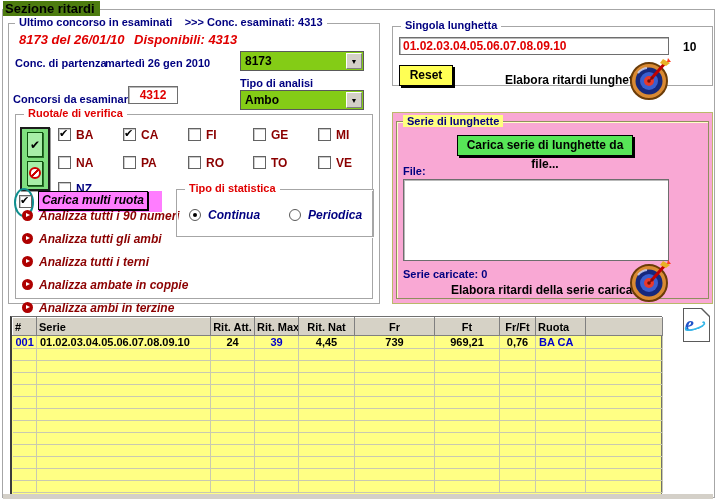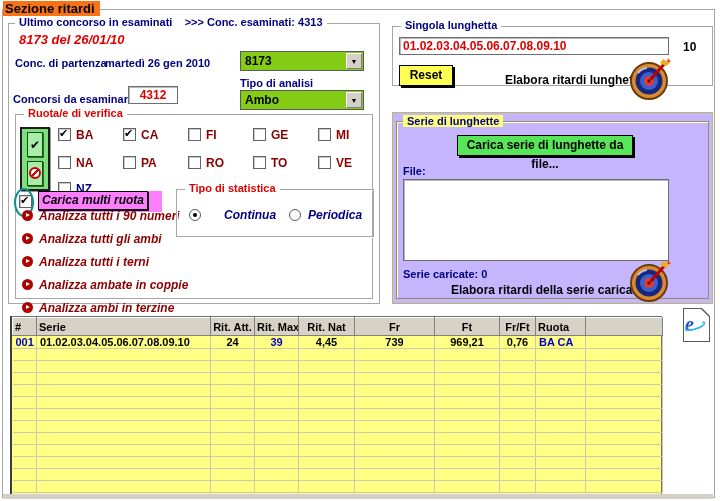--- a/index.html
+++ b/index.html
@@ -10,21 +10,21 @@
   .bold { font-weight:bold; }
   .nav { color:#000080; font-weight:bold; }
   .red { color:#e00000; }
 
   
   .frame { position:absolute; border:1px solid #a6a6a6; box-shadow:inset 1px 1px 0 #ffffff, 1px 1px 0 #ffffff; }
   .legend { position:absolute; top:-8px; left:8px; background:#fff; padding:0 4px; white-space:nowrap; }
 
   
   #outer { left:2px; top:9px; width:713px; height:489px; }
-  #page-title { left:3px; top:1px; background:#f97316; padding:0 5px 0 2px; font-size:13px; font-weight:bold; }
+  #page-title { left:3px; top:1px; background:#4d7c0f; padding:0 5px 0 2px; font-size:13px; font-weight:bold; }
 
   
   .tbox { position:absolute; background:#fff; border:1px solid #6e6e6e; box-shadow:inset 1px 1px 0 #b9b9b9; font-family:inherit; font-weight:bold; font-size:12px; }
   .combo { position:absolute; background:#84cc16; border:1px solid #5a5a5a; height:20px; }
   .combo .val { position:absolute; left:4px; top:2px; font-weight:bold; font-size:12px; }
   .combo .dd { position:absolute; right:1px; top:1px; bottom:1px; width:16px; background:#d4d0c8; border:1px solid; border-color:#fff #808080 #808080 #fff; text-align:center; font-size:7px; line-height:15px; color:#000; }
 
   .btn3d { position:absolute; border:1px solid #000; box-shadow:2px 2px 0 #000; font-weight:bold; font-size:12px; text-align:center; cursor:pointer; }
 
   
@@ -67,21 +67,21 @@
   .target { position:absolute; width:44px; height:44px; cursor:pointer; }
 
   
   #ieicon { position:absolute; left:683px; top:308px; width:27px; height:34px; background:#fff; border:1px solid #5a5a5a; cursor:pointer; }
   #ieicon .fold { position:absolute; right:-1px; top:-1px; width:0; height:0; border-left:8px solid transparent; border-top:8px solid #fff; filter:drop-shadow(-1px 1px 0 #5a5a5a); }
   #ieicon .e { position:absolute; left:1px; top:4px; font-size:20px; font-weight:bold; font-style:italic; color:#1f53c9; font-family:"Liberation Serif",serif; }
   #ieicon .orbit { position:absolute; left:0px; top:13px; width:22px; height:8px; border:2px solid #35b6e8; border-top-color:transparent; border-radius:50%; transform:rotate(-18deg); }
 
   #bottomstrip { position:absolute; left:3px; top:494px; width:710px; height:5px; background:#d4d0c8; }
 
-  .yellowpanel { position:absolute; left:392px; top:112px; width:321px; height:192px; background:#c4b5fd; border:1px solid #b9b96a; }
+  .yellowpanel { position:absolute; left:392px; top:112px; width:321px; height:192px; background:#f9a8d4; border:1px solid #b9b96a; }
   .yellowpanel .innerframe { position:absolute; left:3px; top:8px; right:3px; bottom:4px; border:1px solid #8f8f5e; box-shadow:inset 1px 1px 0 #ffffc8; }
   .ylegend { position:absolute; top:2px; left:10px; background:#ffff7e; padding:0 4px; }
 </style>
 </head>
 <body>
 
 <svg width="0" height="0" style="position:absolute">
   <defs>
     <g id="tgt">
       <circle cx="22" cy="24" r="18" fill="#d98a33" stroke="#6b3c08" stroke-width="2"></circle>
@@ -101,20 +101,21 @@
 <div id="outer" class="frame"></div>
 <div id="page-title" class="abs">Sezione ritardi</div>
 
 <div class="frame" style="left:8px; top:23px; width:372px; height:281px;">
   <span class="legend nav" style="left:6px;">
     <span>Ultimo concorso in esaminati</span>&nbsp;&nbsp;&nbsp;
     <span>&gt;&gt;&gt; Conc. esaminati: 4313</span>
   </span>
 
   <div class="abs red" style="left:10px; top:8px; font-weight:bold; font-style:italic; font-size:13px;">8173 del 26/01/10</div>
+  <div class="abs red" style="left:125px; top:8px; font-weight:bold; font-style:italic; font-size:13px;">Disponibili: 4313</div>
 
   <div class="abs nav" style="left:6px; top:33px;">Conc. di partenza</div>
   <div class="abs nav" style="left:96px; top:33px;">martedì 26 gen 2010</div>
 
   <div class="combo" style="left:231px; top:27px; width:124px;">
     <span class="val">8173</span>
     <span class="dd">▼</span>
   </div>
 
   <div class="abs nav" style="left:231px; top:53px;">Tipo di analisi</div>
@@ -157,21 +158,21 @@
     <div class="action" style="left:6px; top:94px;"><span class="bullet"></span><span>Analizza tutti i 90 numeri</span></div>
     <div class="action" style="left:6px; top:117px;"><span class="bullet"></span><span>Analizza tutti gli ambi</span></div>
     <div class="action" style="left:6px; top:140px;"><span class="bullet"></span><span>Analizza tutti i terni</span></div>
     <div class="action" style="left:6px; top:163px;"><span class="bullet"></span><span>Analizza ambate in coppie</span></div>
     <div class="action" style="left:6px; top:186px;"><span class="bullet"></span><span>Analizza ambi in terzine</span></div>
 
     <div class="frame" style="left:160px; top:74px; width:198px; height:48px;">
       <span class="legend red bold">Tipo di statistica</span>
       <div class="abs" style="left:12px; top:18px; white-space:nowrap;">
         <span class="rad sel"></span>
-        <span class="nav" style="font-style:italic; font-size:12px; margin-left:20px;">Continua</span>
+        <span class="nav" style="font-style:italic; font-size:12px; margin-left:4px;">Continua</span>
       </div>
       <div class="abs" style="left:112px; top:18px; white-space:nowrap;">
         <span class="rad"></span>
         <span class="nav" style="font-style:italic; font-size:12px; margin-left:4px;">Periodica</span>
       </div>
     </div>
   </div>
 </div>
 
 <div class="frame" style="left:392px; top:26px; width:321px; height:60px;">

